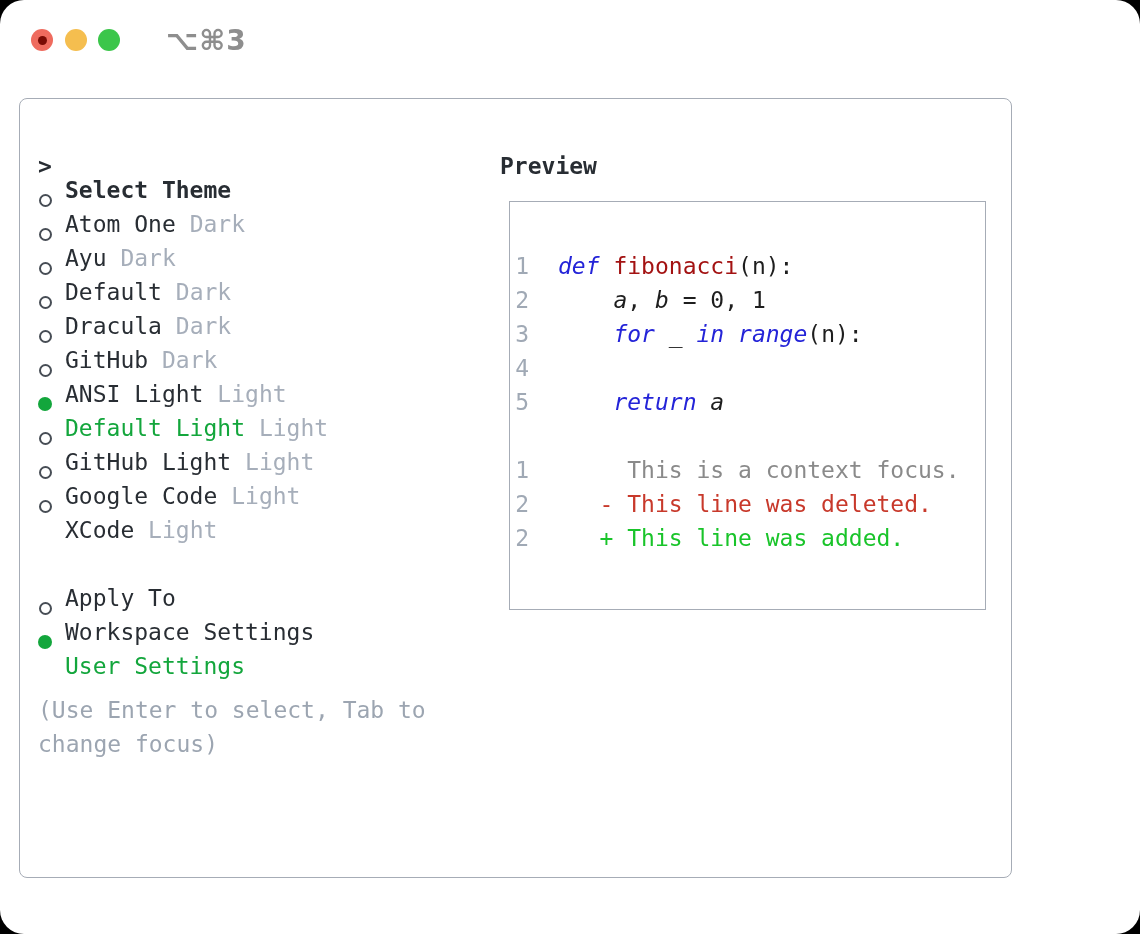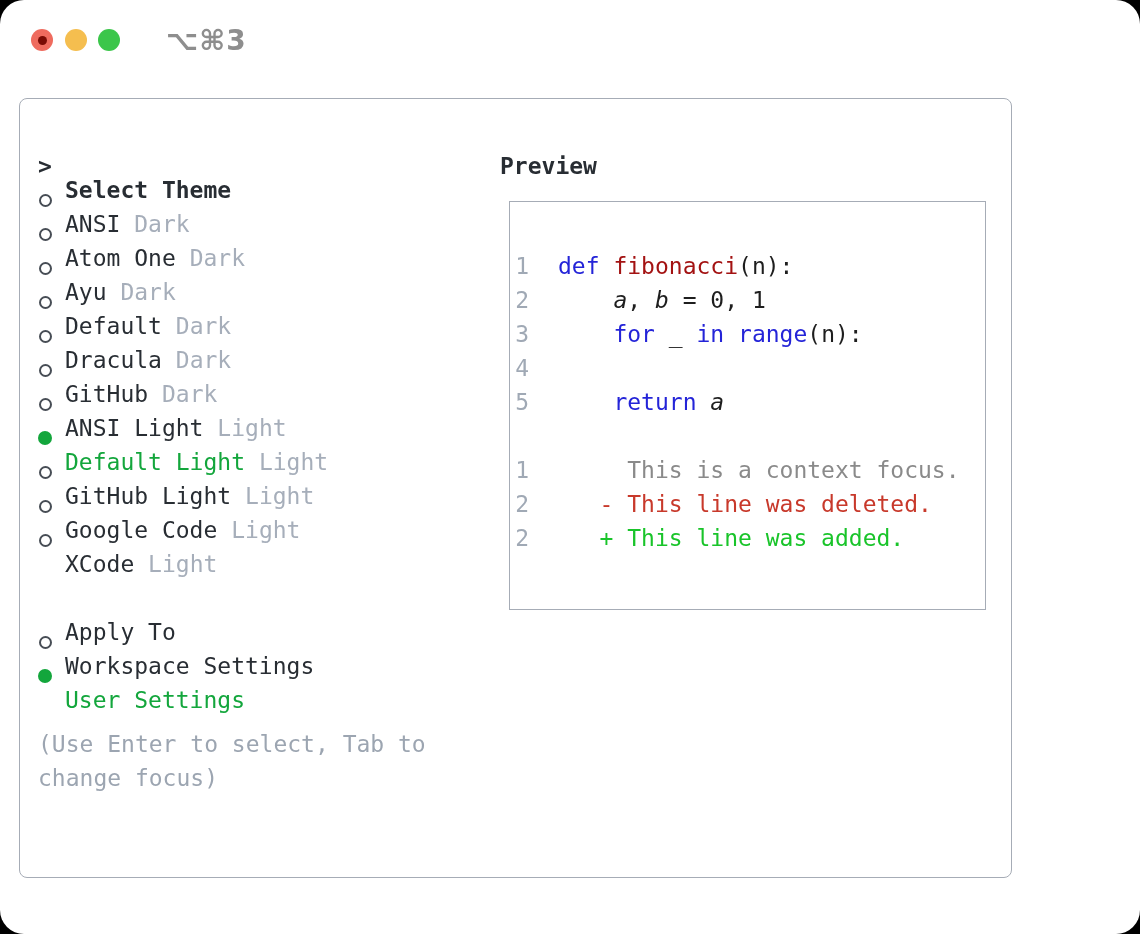--- a/index.html
+++ b/index.html
@@ -39,21 +39,21 @@
 
   
   .preview-header{position:absolute;left:480px;top:50px;height:34px;line-height:34px;
                   font-size:23px;font-weight:bold;color:var(--dark);}
   .preview-box{position:absolute;left:489px;top:102px;width:477px;height:409px;
                border:1.5px solid var(--border);box-sizing:border-box;
                padding:47px 0 0 5px;overflow:hidden;}
   .code-row{height:34px;display:flex;align-items:center;font-size:23px;}
   .pv-num{width:14px;flex:none;text-align:right;margin-right:29px;color:var(--num);}
   .pv-code{white-space:pre;color:var(--code);}
-  .tok-kw{color:var(--kw);}
+  .tok-kw{color:var(--kw);font-style:italic;}
   .tok-fn{color:var(--fn);}
   .tok-var{font-style:italic;}
   .tok-ctx{color:var(--ctx);}
   .tok-del{color:var(--del);}
   .tok-add{color:var(--add);}
 </style>
 </head>
 <body>
 
 <div class="window">
@@ -69,24 +69,20 @@
 
   <div class="panel">
 
     <div class="left-col">
       <div class="row">
         <span class="marker caret">&gt;</span>
         <span class="label bold">Select Theme</span>
       </div>
 
       <div id="theme-list">
-          <div class="row">
-            <span class="marker ring"></span>
-            <span class="label"><span class="t-name">ANSI</span> <span class="t-variant">Dark</span></span>
-          </div>
           <div class="row">
             <span class="marker ring"></span>
             <span class="label"><span class="t-name">Atom One</span> <span class="t-variant">Dark</span></span>
           </div>
           <div class="row">
             <span class="marker ring"></span>
             <span class="label"><span class="t-name">Ayu</span> <span class="t-variant">Dark</span></span>
           </div>
           <div class="row">
             <span class="marker ring"></span>

